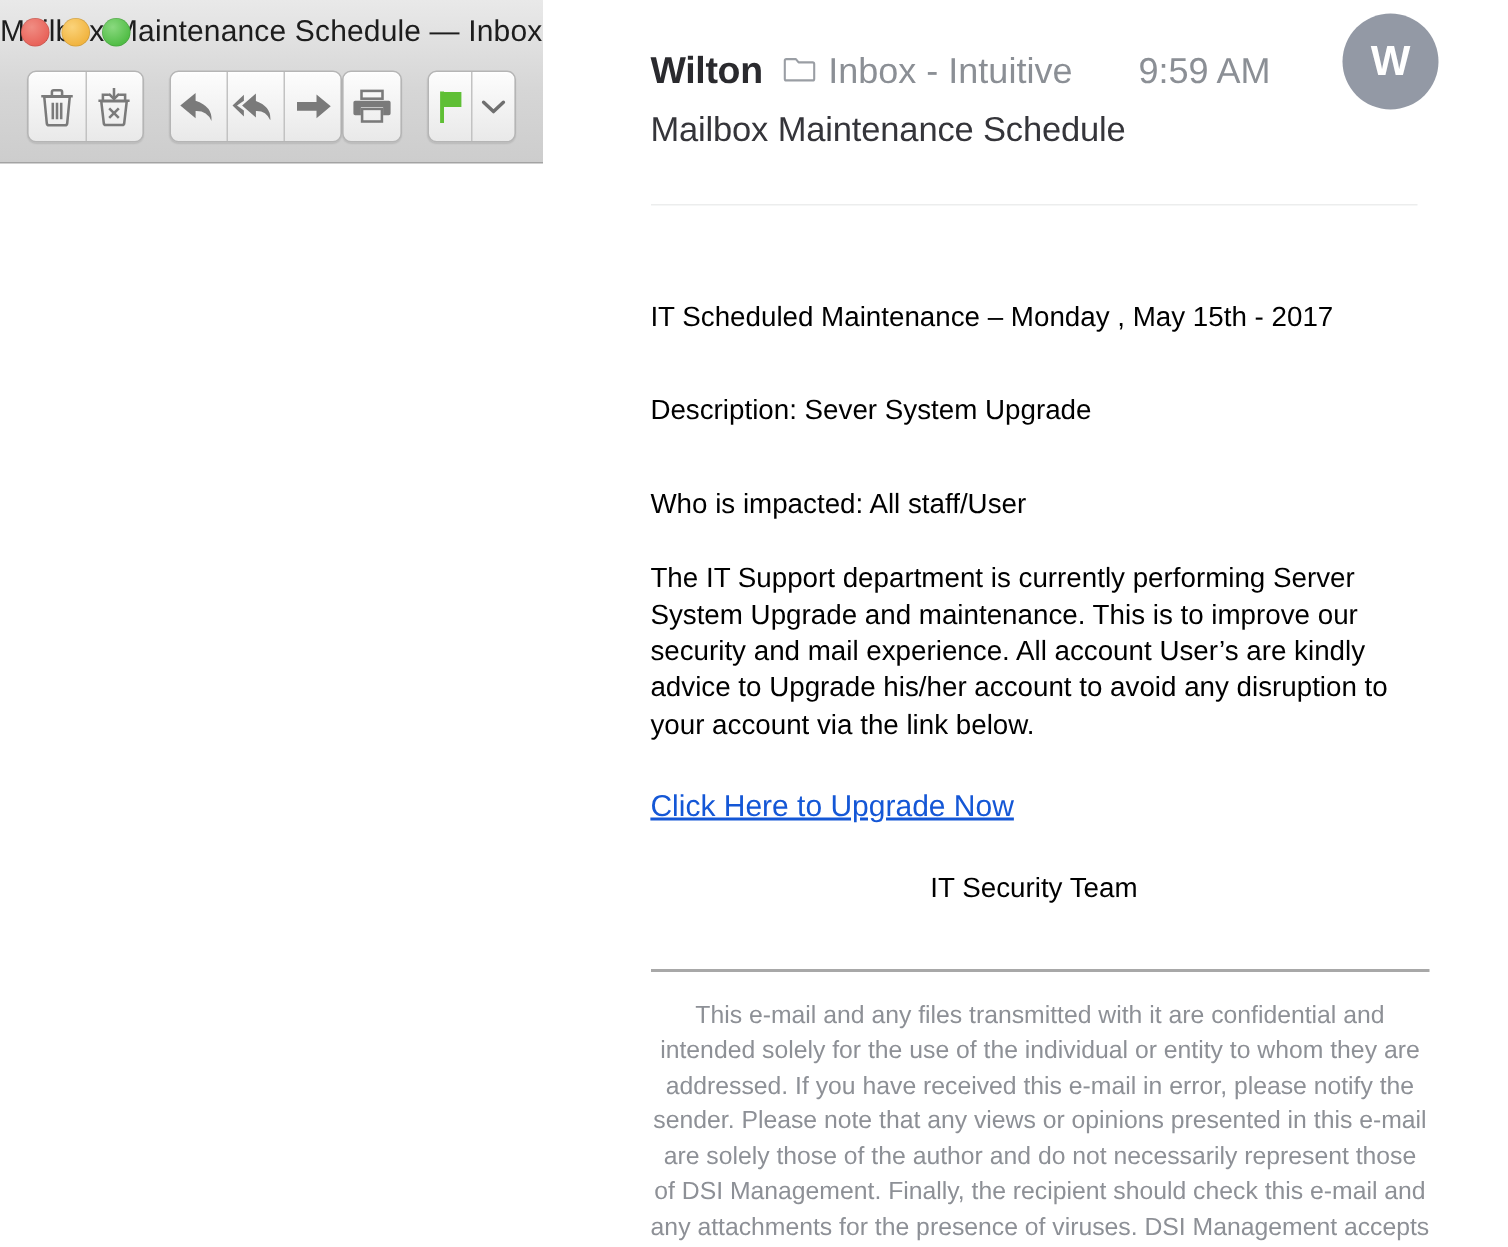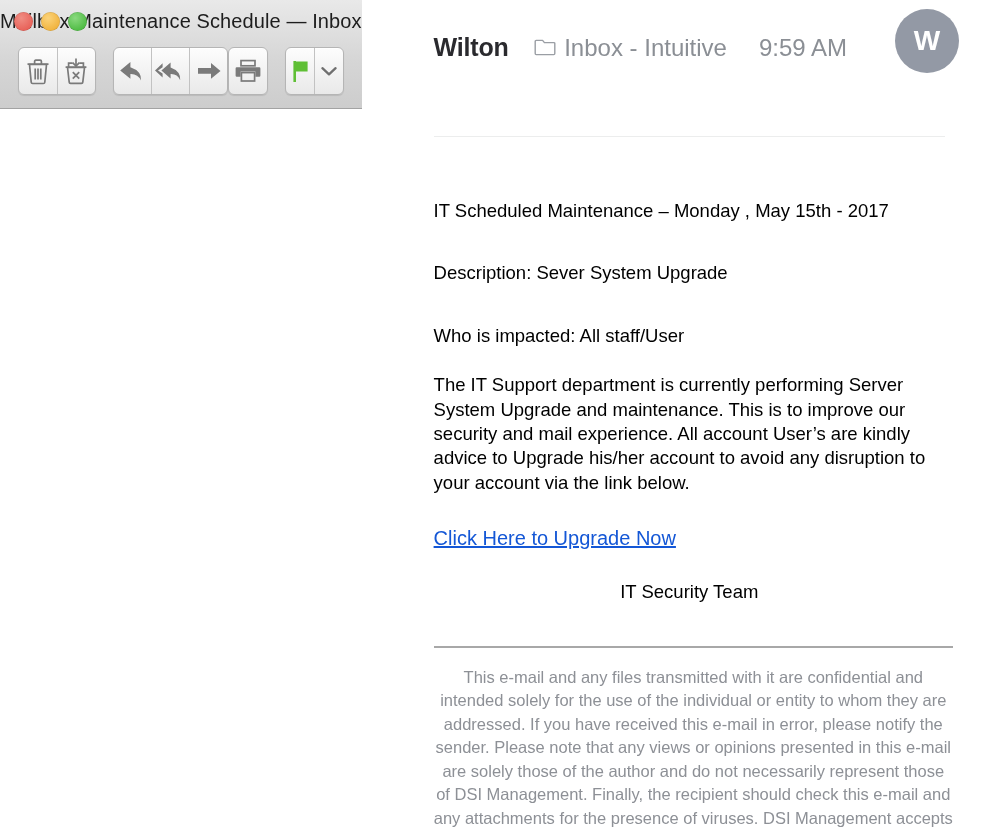--- a/index.html
+++ b/index.html
@@ -136,21 +136,21 @@
   .hdr-meta {
     margin-left: auto;
     display: flex;
     align-items: center;
     gap: 8px;
     color: #8b8f95;
     font-size: 24px;
     padding-right: 98px;
   }
   .mailbox-name { color: #8b8f95; }
-  .msg-time { color: #8b8f95; margin-left: 24px; text-align: center; }
+  .msg-time { color: #8b8f95; margin-left: 36px; text-align: center; }
   .subject {
     font-size: 23px;
     color: #35353a;
     margin-top: 11px;
     letter-spacing: -0.1px;
     line-height: 1.15;
   }
   .avatar {
     position: absolute;
     right: 46px;
@@ -314,20 +314,21 @@
         <div class="hdr-meta">
           <span>
             <svg width="22" height="18" viewBox="0 0 22 18" aria-hidden="true">
               <path d="M1.2 3.4 L1.2 15.6 Q1.2 16.6 2.2 16.6 L19.8 16.6 Q20.8 16.6 20.8 15.6 L20.8 5.6 Q20.8 4.6 19.8 4.6 L10.4 4.6 L8.6 2.4 L2.2 2.4 Q1.2 2.4 1.2 3.4 Z" fill="none" stroke="#9a9ea4" stroke-width="1.4" stroke-linejoin="round"></path>
             </svg>
           </span>
           <span class="mailbox-name">Inbox - Intuitive</span>
           <span class="msg-time">9:59 AM</span>
         </div>
       </div>
+      <div class="subject">Mailbox Maintenance Schedule</div>
       <div class="avatar">W</div>
     </div>
 
     <div class="hdr-rule"></div>
 
     <div class="msg-body">
       <p class="tight">IT Scheduled Maintenance – Monday , May 15th - 2017</p>
       <p class="tight">Description: Sever System Upgrade</p>
       <p class="tight">Who is impacted: All staff/User</p>
       <p class="body-para">The IT Support department is currently performing Server System Upgrade and maintenance. This is to improve our security and mail experience. All account User’s are kindly advice to Upgrade his/her account to avoid any disruption to your account via the link below.</p>

